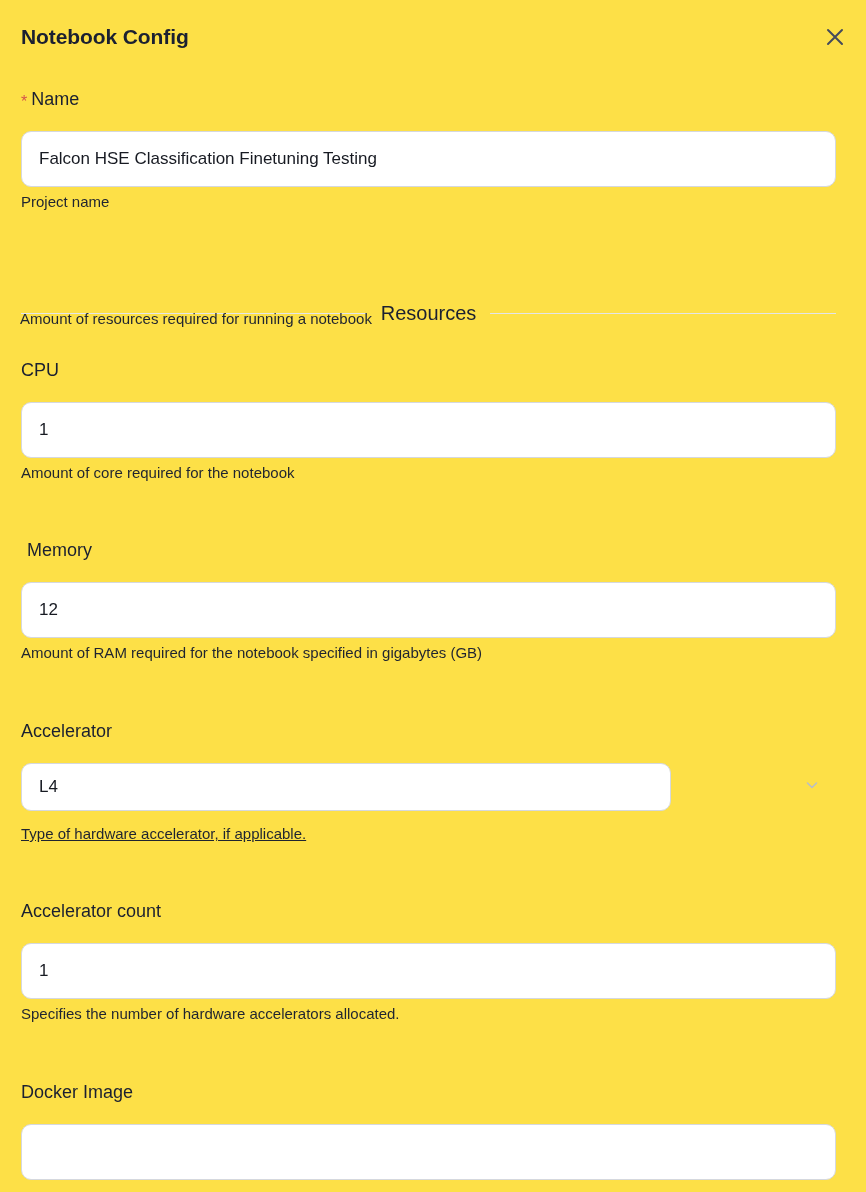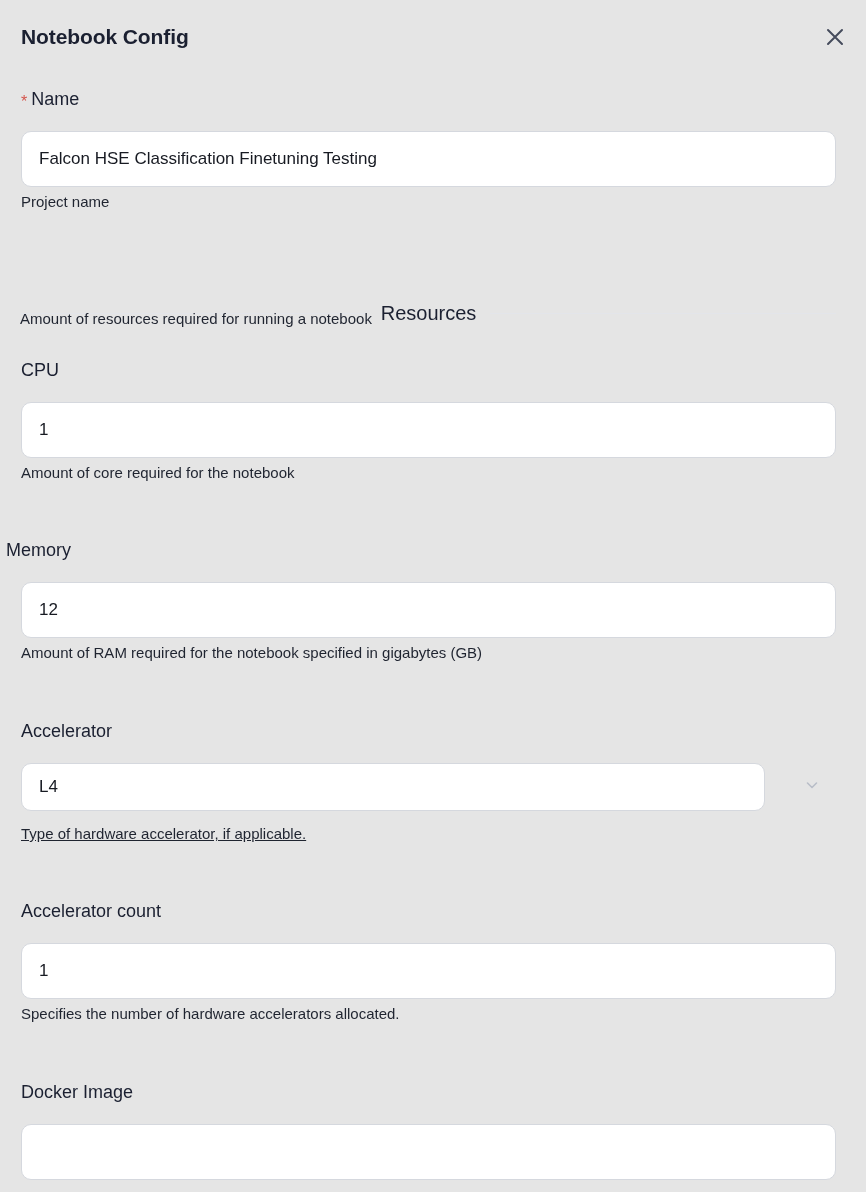--- a/index.html
+++ b/index.html
@@ -9,21 +9,21 @@
     height: 1192px;
     background: #f8f9fb;
     font-family: "Liberation Sans", sans-serif;
     -webkit-font-smoothing: antialiased;
   }
 
   .panel {
     position: relative;
     width: 866px;
     height: 1192px;
-    background: #e5e5e5;
+    background: #fde047;
     padding: 0;
     overflow: hidden;
   }
 
   
   .panel-header {
     position: relative;
     height: 62px;
   }
 
@@ -92,21 +92,21 @@
     display: block;
   }
 
   
   .select-wrap {
     position: relative;
     width: 815px;
     height: 48px;
   }
   .select-box {
-    width: 744px;
+    width: 650px;
     height: 48px;
     background: #ffffff;
     border: 1px solid #d5d8de;
     border-radius: 10px;
     display: flex;
     align-items: center;
     padding: 9px 17px;
     font-size: 17px;
     color: #171a22;
     cursor: pointer;
@@ -147,21 +147,21 @@
   #name-input       { left: 21px;  top: 131px; }
   #name-helper      { left: 21px;  top: 192px; }
 
   #resources-div    { left: 21px;  top: 270px; }
   #resources-helper { left: 20px;  top: 309px; }
 
   #cpu-label        { left: 21px;  top: 358px; }
   #cpu-input        { left: 21px;  top: 402px; }
   #cpu-helper       { left: 21px;  top: 463px; }
 
-  #mem-label        { left: 6px;  top: 538px; }
+  #mem-label        { left: 27px;  top: 538px; }
   #mem-input        { left: 21px;  top: 582px; }
   #mem-helper       { left: 21px;  top: 643px; }
 
   #acc-label        { left: 21px;  top: 719px; }
   #acc-select       { left: 21px;  top: 763px; }
   #acc-helper       { left: 21px;  top: 824px; text-decoration: underline; }
 
   #accn-label       { left: 21px;  top: 899px; }
   #accn-input       { left: 21px;  top: 943px; }
   #accn-helper      { left: 21px;  top: 1004px; text-align: center; }

